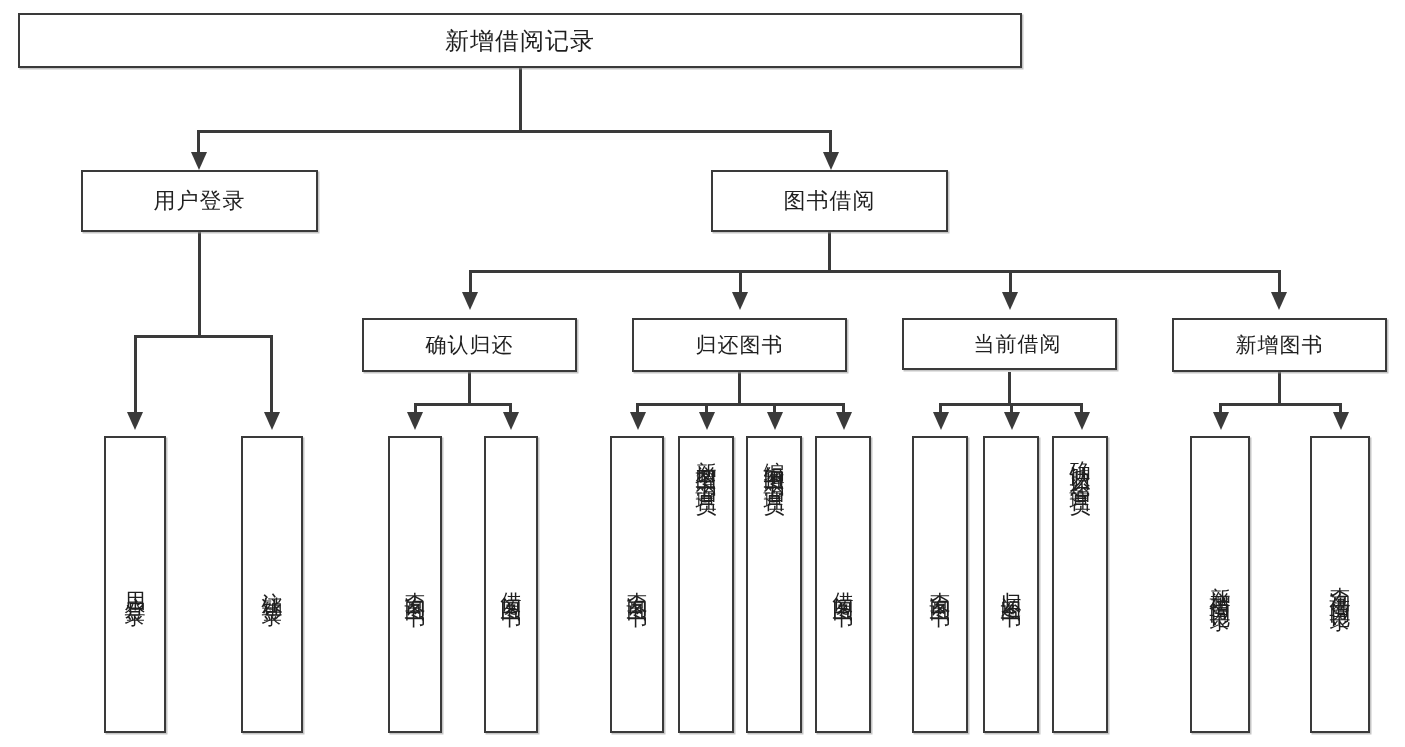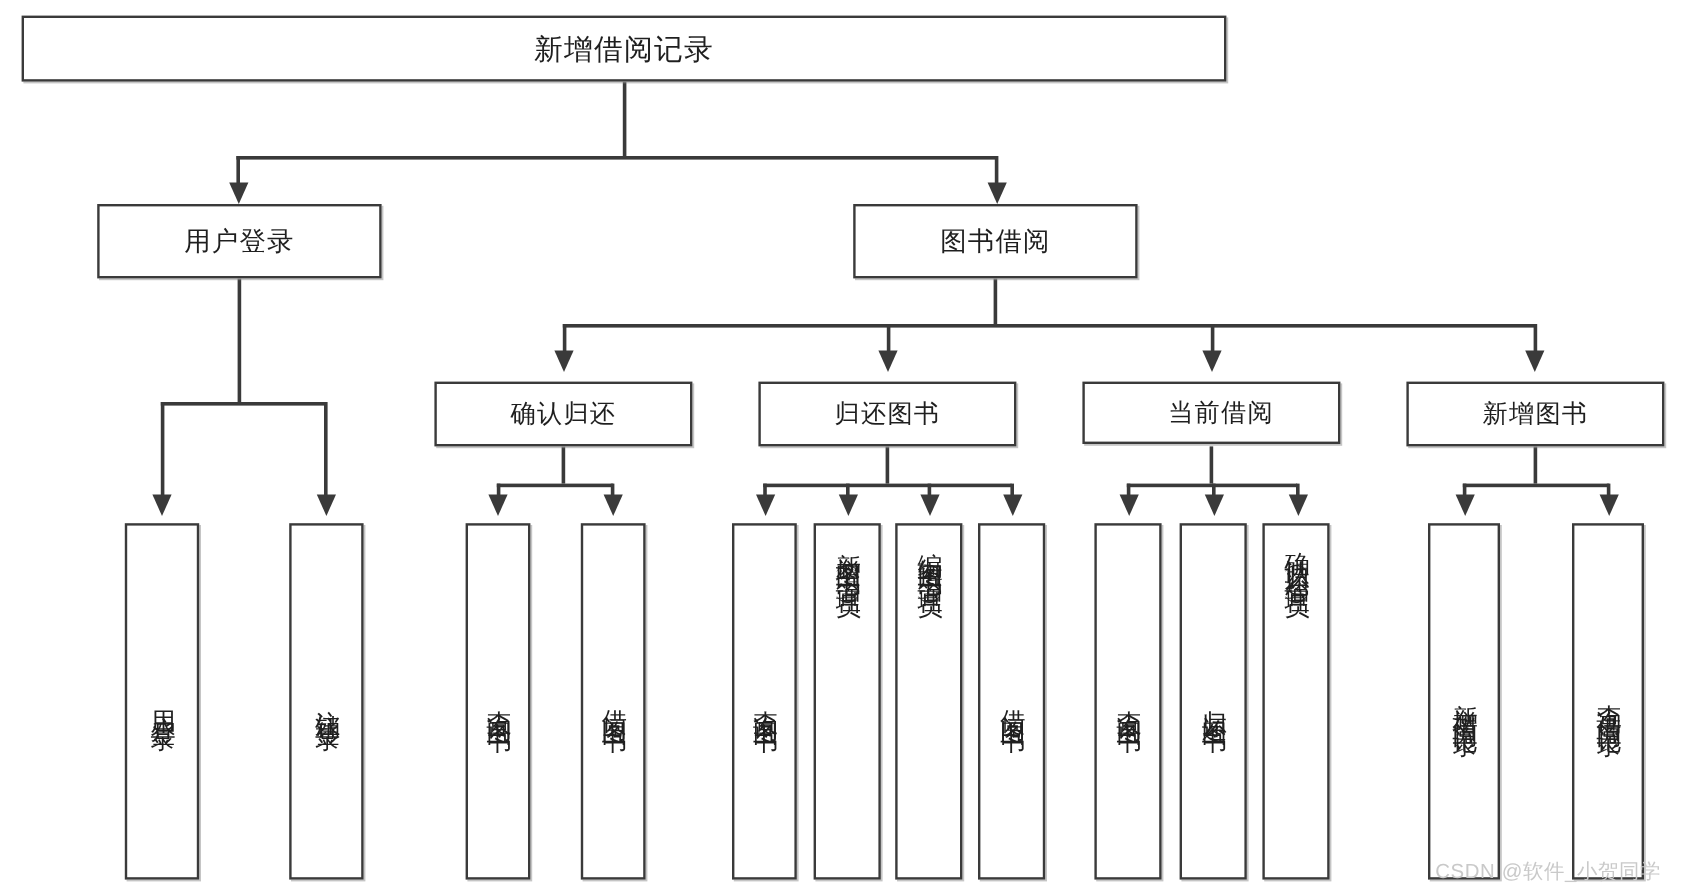--- a/index.html
+++ b/index.html
@@ -173,15 +173,14 @@
   <div class="node leaf" style="left:912px; top:436px; width:56px; height:297px;">查询图书</div>
 
   <div class="node leaf" style="left:983px; top:436px; width:56px; height:297px;">归还图书</div>
 
   <div class="node leaf top-aligned" style="left:1052px; top:436px; width:56px; height:297px;">确认归还（管理员）</div>
 
   <div class="node leaf" style="left:1190px; top:436px; width:60px; height:297px;">新增借阅记录</div>
 
   <div class="node leaf" style="left:1310px; top:436px; width:60px; height:297px;">查询借阅记录</div>
 
-  <div class="watermark" style="left:1196px; top:715px;">CSDN @软件_小贺同学</div>
 
 </div>
 
 </body></html>

